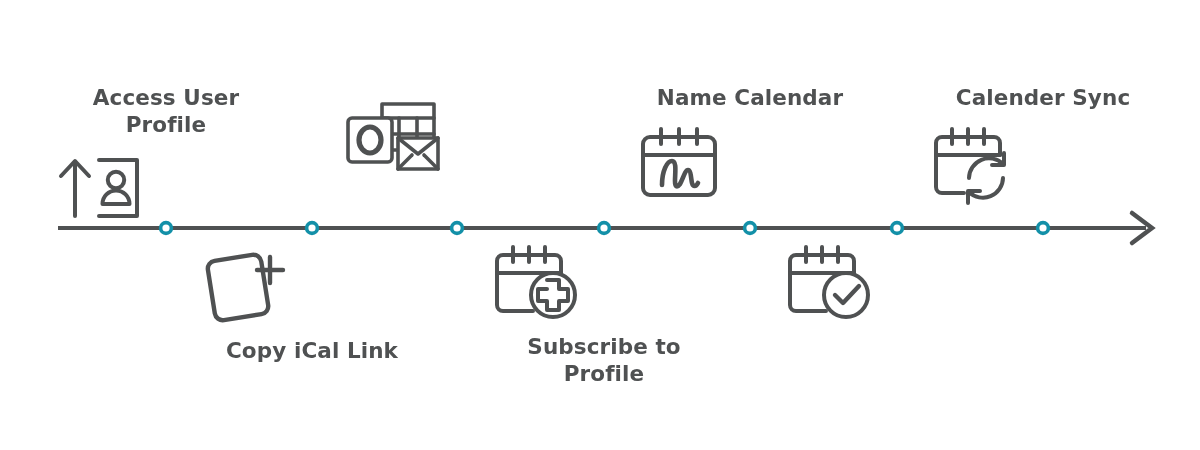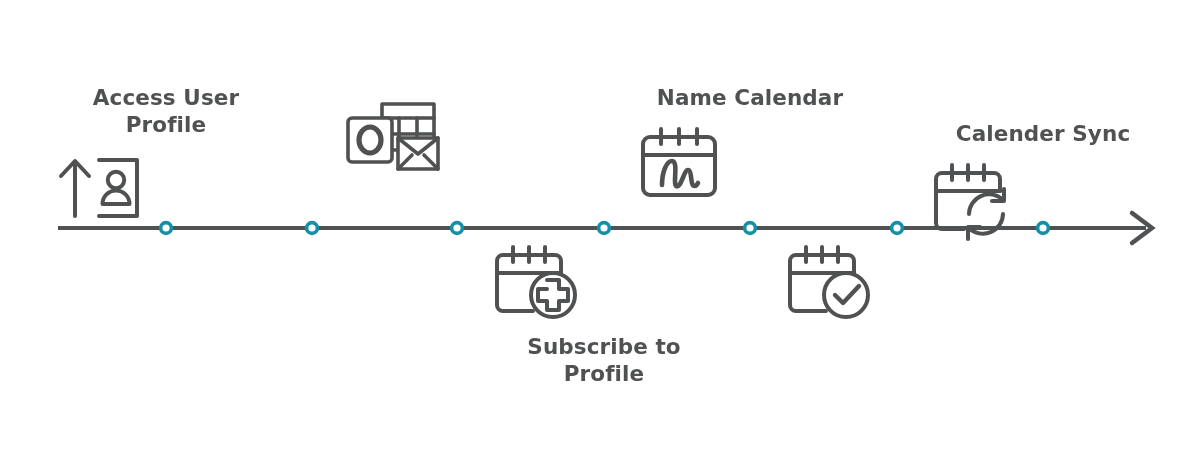--- a/index.html
+++ b/index.html
@@ -101,20 +101,34 @@
 
         <polyline points="48,8 86,8 86,64 48,64" fill="none"></polyline>
 
         <circle cx="65" cy="28" r="8.2" fill="none"></circle>
 
         <path d="M51.5 52 a13.5 13.5 0 0 1 27 0 z" fill="none"></path>
       </svg>
     </span>
   </div>
 
+  <div class="node node-below" style="left:312px; top:243px;">
+    <span class="node-icon">
+      <svg width="92" height="84" viewBox="0 0 92 84" fill="none" stroke="#4f5152" stroke-width="4.4" stroke-linecap="round" stroke-linejoin="round">
+
+        <g transform="rotate(-9 44 44)">
+          <path d="M22 14 h38 a8 8 0 0 1 8 8 v44 a8 8 0 0 1 -8 8 h-38 a8 8 0 0 1 -8 -8 v-44 a8 8 0 0 1 8 -8 z" fill="none"></path>
+        </g>
+
+        <line x1="73" y1="14" x2="73" y2="40"></line>
+        <line x1="60" y1="27" x2="86" y2="27"></line>
+      </svg>
+    </span>
+    <div class="node-label">Copy iCal Link</div>
+  </div>
 
   <div class="node node-above" style="left:457px; top:84px;">
     <span class="node-icon">
       <svg width="100" height="78" viewBox="0 0 100 78" fill="none" stroke="#4f5152" stroke-width="3.6" stroke-linecap="round" stroke-linejoin="round">
 
         <rect x="40" y="6" width="52" height="46" fill="#ffffff"></rect>
         <line x1="40" y1="20" x2="92" y2="20"></line>
         <line x1="40" y1="36" x2="92" y2="36"></line>
         <line x1="57" y1="20" x2="57" y2="52"></line>
         <line x1="75" y1="20" x2="75" y2="52"></line>
@@ -172,21 +186,21 @@
         <line x1="24" y1="4" x2="24" y2="19"></line>
         <line x1="40" y1="4" x2="40" y2="19"></line>
         <line x1="56" y1="4" x2="56" y2="19"></line>
 
         <circle cx="64" cy="52" r="22" fill="#ffffff"></circle>
         <polyline points="53,52 61,60 77,43" fill="none" stroke-width="4.4"></polyline>
       </svg>
     </span>
   </div>
 
-  <div class="node node-above" style="left:1043px; top:84px;margin-top:36px;">
+  <div class="node node-above" style="left:1043px; top:84px;">
     <div class="node-label">Calender Sync</div>
     <span class="node-icon">
       <svg width="92" height="80" viewBox="0 0 92 80" fill="none" stroke="#4f5152" stroke-width="4" stroke-linecap="round" stroke-linejoin="round">
         <path d="M72 30 V18 a6 6 0 0 0 -6 -6 H14 a6 6 0 0 0 -6 6 v44 a6 6 0 0 0 6 6 h22" fill="none"></path>
         <line x1="8" y1="30" x2="72" y2="30"></line>
         <line x1="24" y1="4" x2="24" y2="19"></line>
         <line x1="40" y1="4" x2="40" y2="19"></line>
         <line x1="56" y1="4" x2="56" y2="19"></line>
 
         <path d="M41 53 a20 20 0 0 1 34 -14" fill="none"></path>

